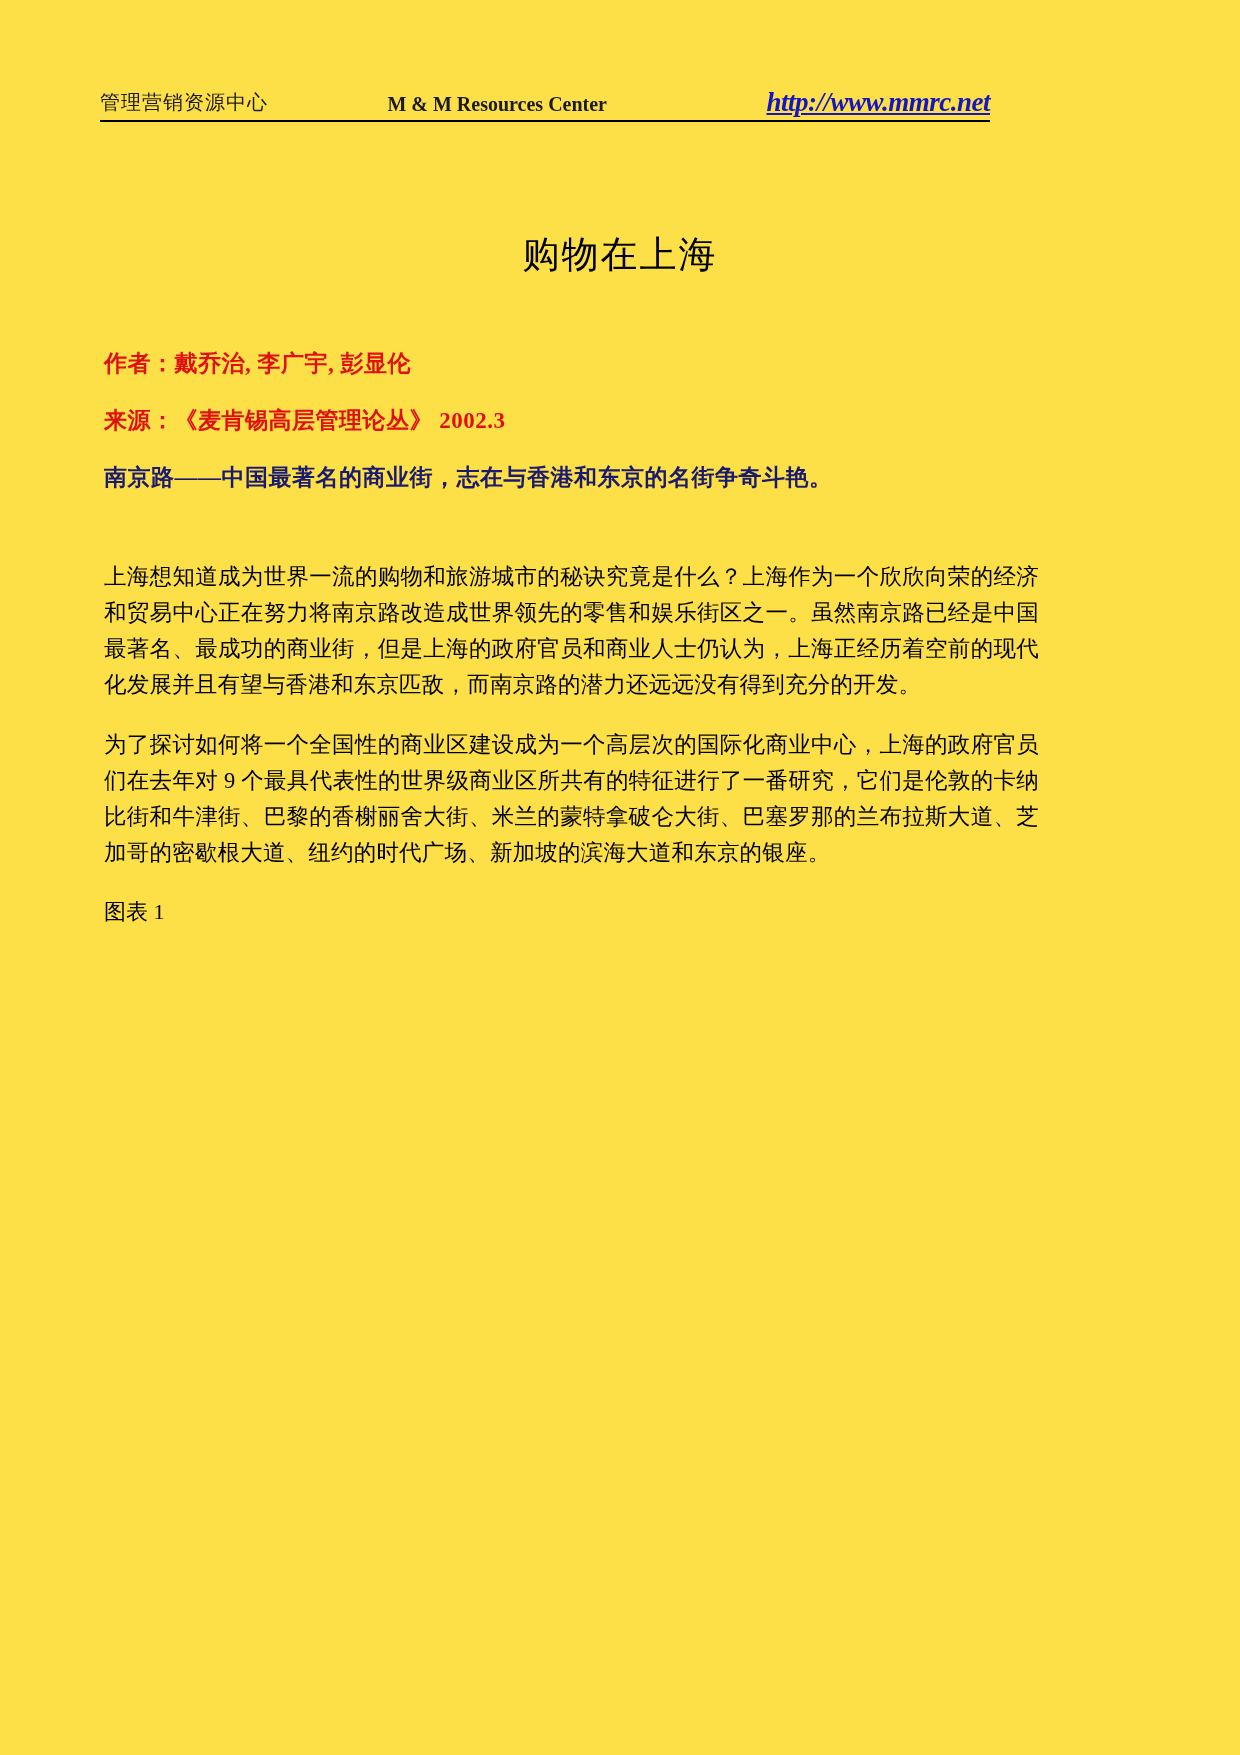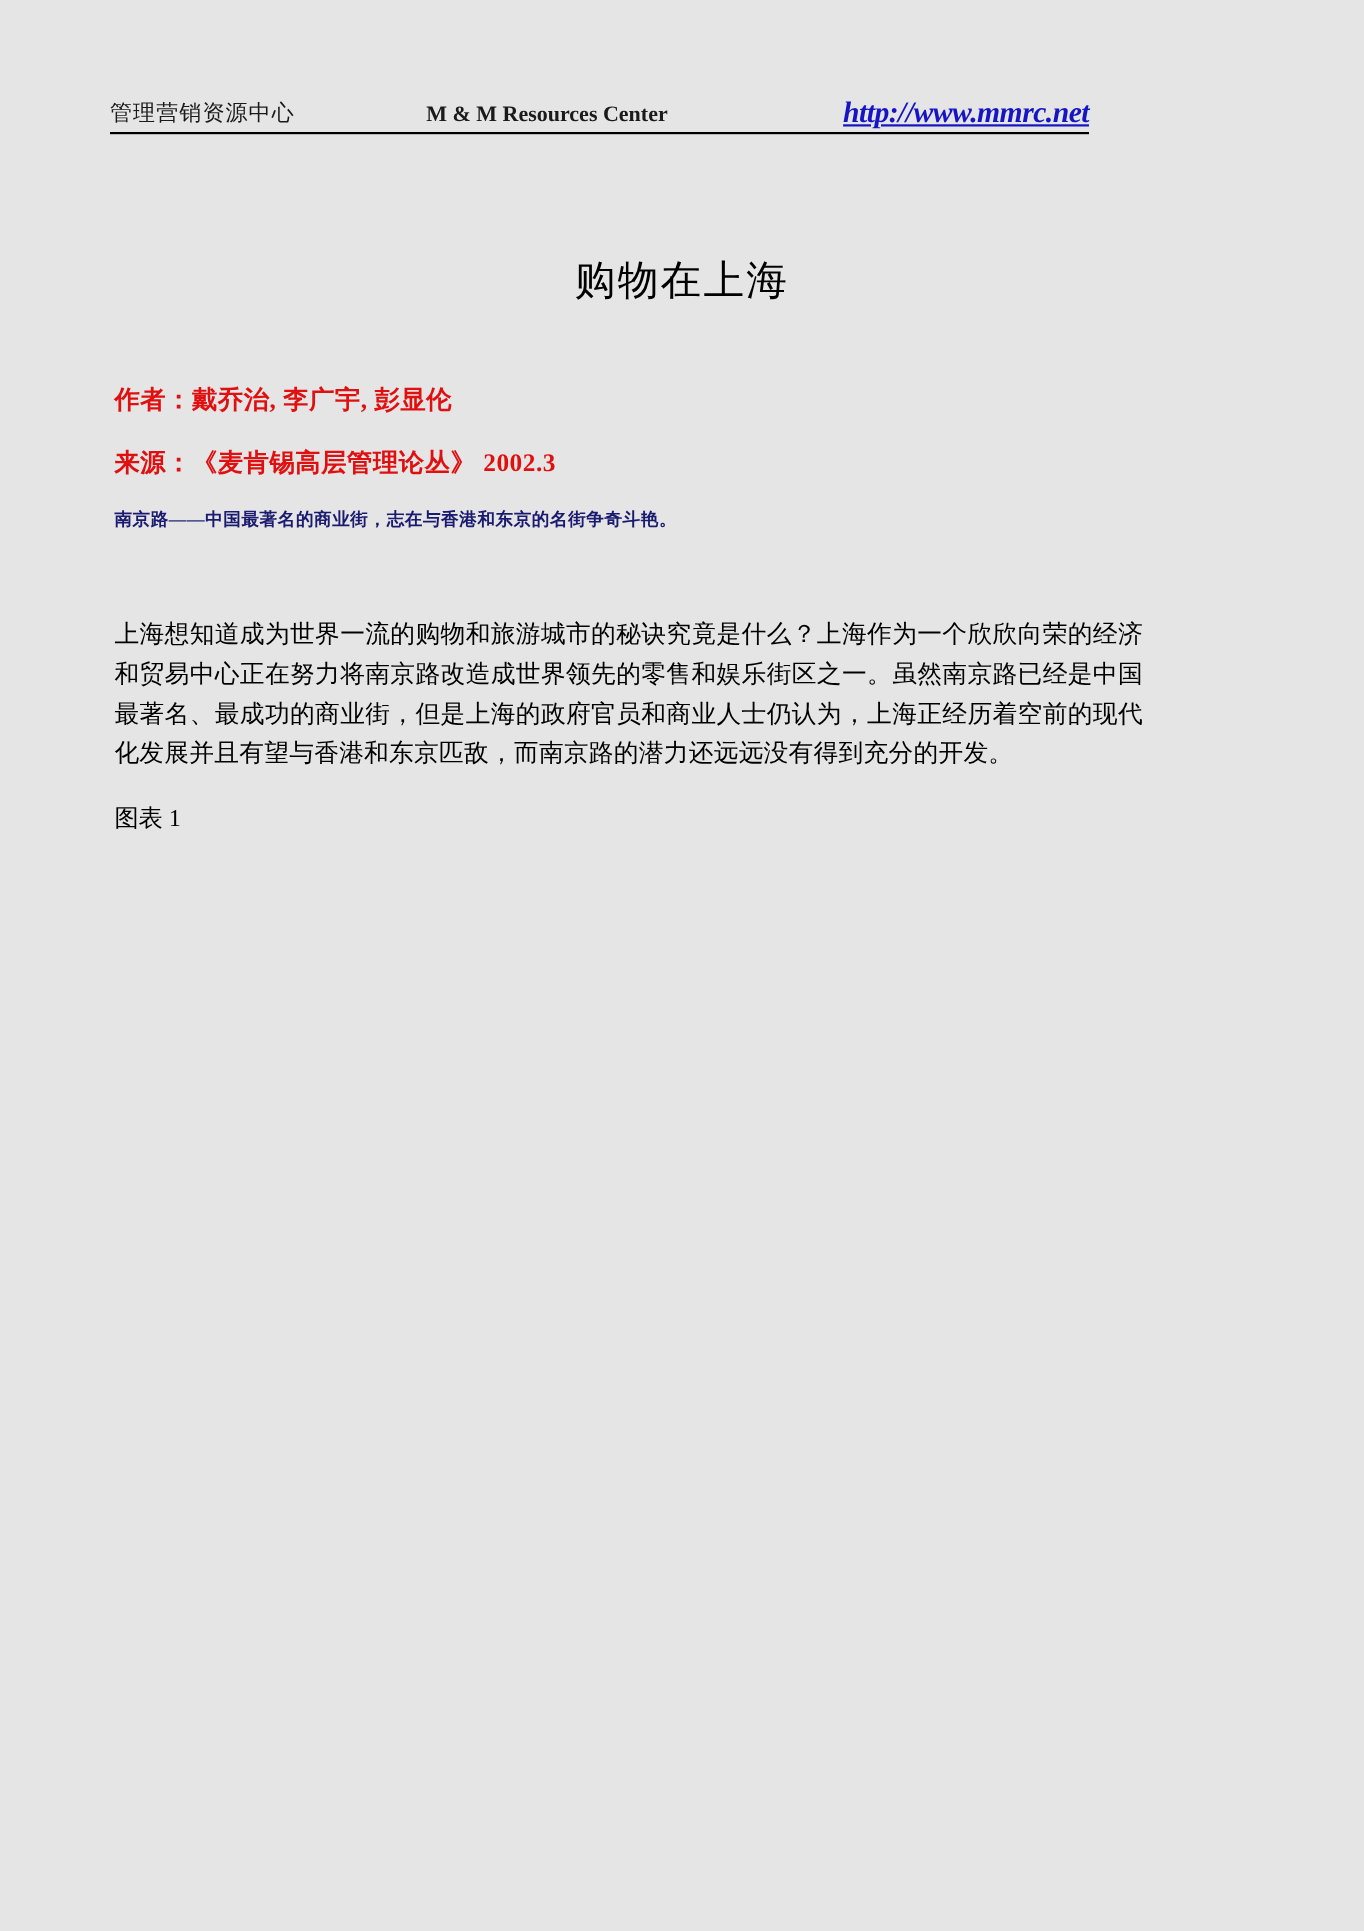--- a/index.html
+++ b/index.html
@@ -4,21 +4,21 @@
 <style>
   html, body {
     margin: 0;
     padding: 0;
     background: #b0b0b0;
   }
   .page {
     position: relative;
     width: 1240px;
     height: 1755px;
-    background: #e5e5e5;
+    background: #fde047;
     margin: 0 auto;
     box-sizing: border-box;
     font-family: "Liberation Serif", "DejaVu Serif", serif;
     color: #000000;
     overflow: hidden;
     text-decoration: underline;
   }
 
   
   .header {
@@ -91,21 +91,21 @@
   }
   .meta-line {
     font-size: 23px;
     font-weight: bold;
     color: #e01010;
     letter-spacing: 0.5px;
     margin-bottom: 26px;
     white-space: nowrap;
   }
   .subtitle {
-    font-size: 16px;
+    font-size: 23px;
     font-weight: bold;
     color: #1a1a70;
     letter-spacing: 0.5px;
     margin-top: 20px;
     white-space: nowrap;
   }
 
   
   .body-text {
     position: absolute;
@@ -146,16 +146,17 @@
   <div class="doc-title">购物在上海</div>
 
   <div class="meta">
     <div class="meta-line">作者：戴乔治, 李广宇, 彭显伦</div>
     <div class="meta-line">来源：《麦肯锡高层管理论丛》  2002.3</div>
     <div class="subtitle">南京路——中国最著名的商业街，志在与香港和东京的名街争奇斗艳。</div>
   </div>
 
   <div class="body-text">
     <p class="para">上海想知道成为世界一流的购物和旅游城市的秘诀究竟是什么？上海作为一个欣欣向荣的经济和贸易中心正在努力将南京路改造成世界领先的零售和娱乐街区之一。虽然南京路已经是中国最著名、最成功的商业街，但是上海的政府官员和商业人士仍认为，上海正经历着空前的现代化发展并且有望与香港和东京匹敌，而南京路的潜力还远远没有得到充分的开发。</p>
+    <p class="para">为了探讨如何将一个全国性的商业区建设成为一个高层次的国际化商业中心，上海的政府官员们在去年对 9 个最具代表性的世界级商业区所共有的特征进行了一番研究，它们是伦敦的卡纳比街和牛津街、巴黎的香榭丽舍大街、米兰的蒙特拿破仑大街、巴塞罗那的兰布拉斯大道、芝加哥的密歇根大道、纽约的时代广场、新加坡的滨海大道和东京的银座。</p>
     <p class="caption">图表 1</p>
   </div>
 
 </div>
 
 </body></html>

